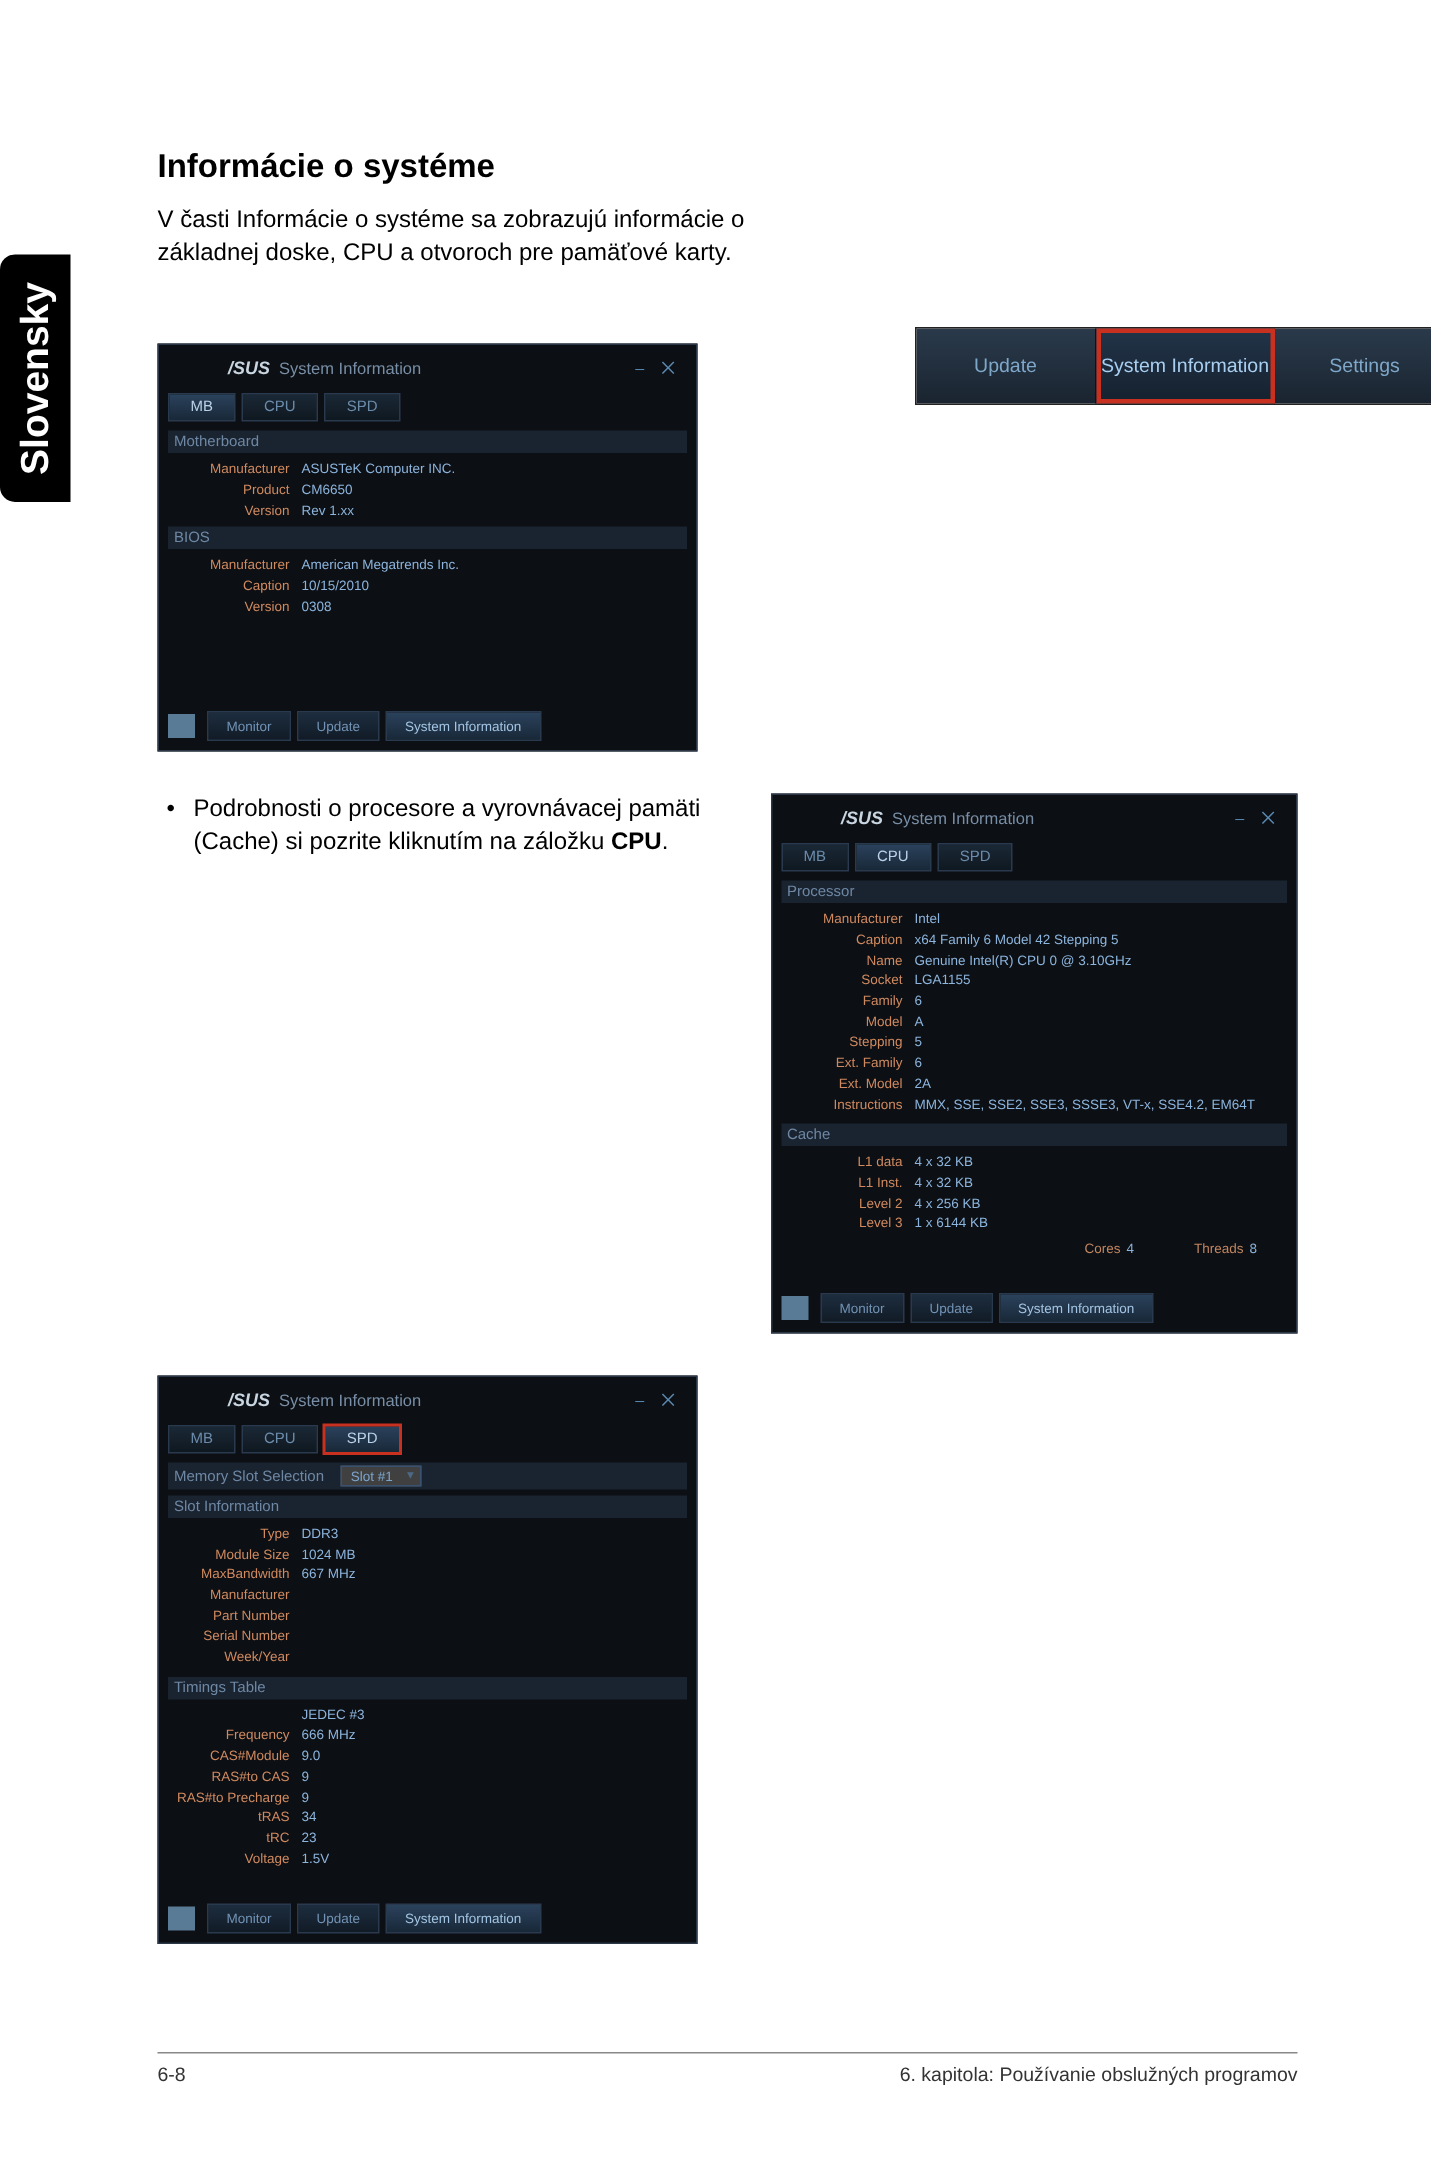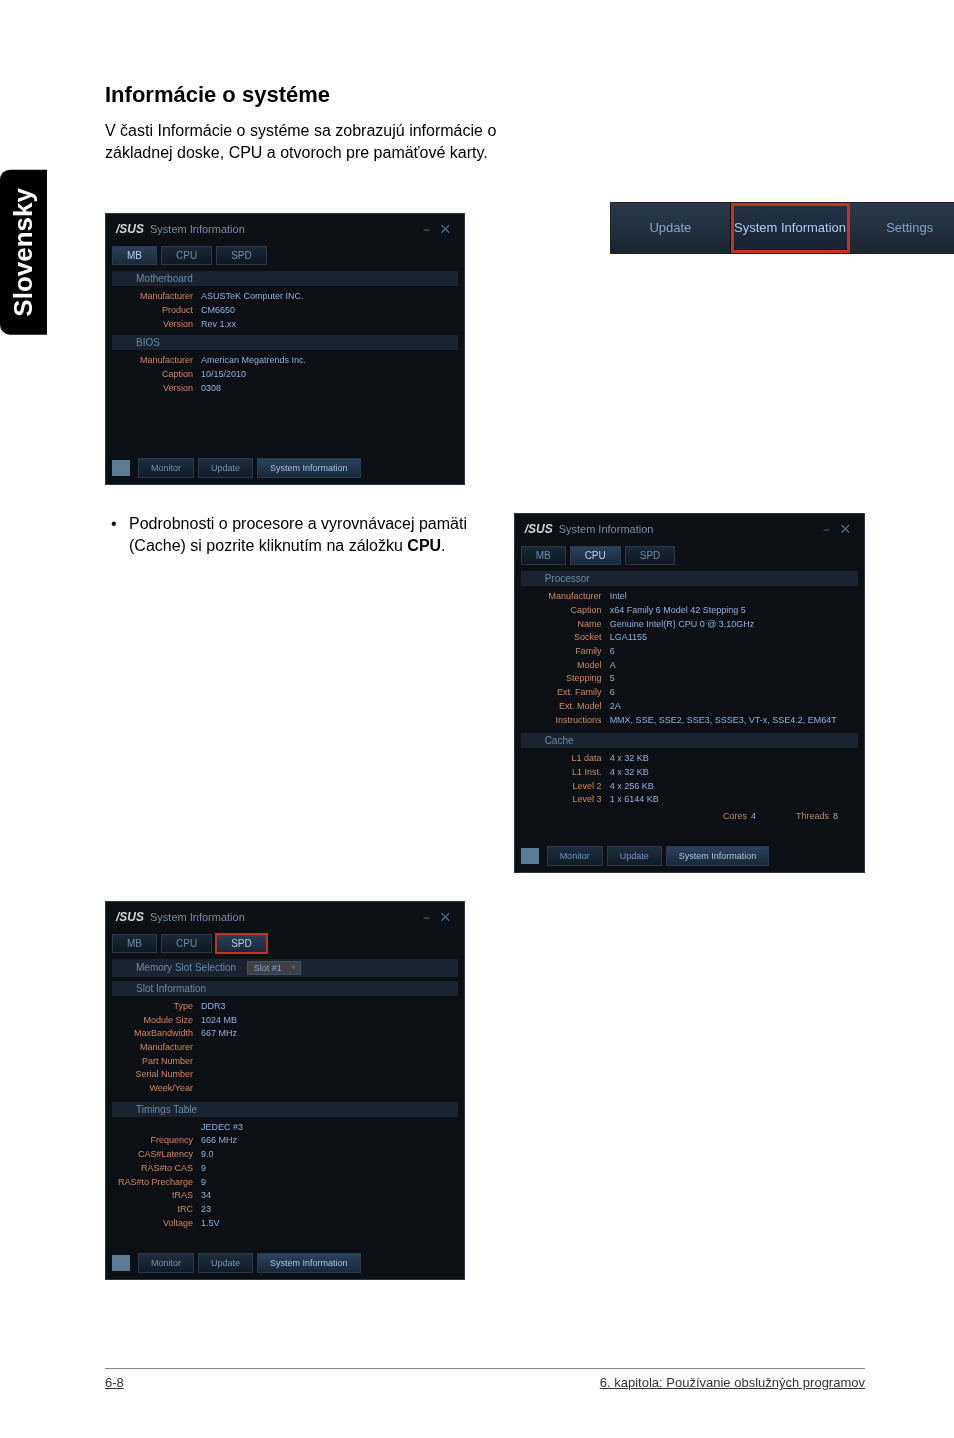--- a/index.html
+++ b/index.html
@@ -21,21 +21,21 @@
       writing-mode: vertical-rl;
       transform: rotate(180deg);
       padding: 18px 8px;
       font-size: 26px;
       font-weight: bold;
       border-radius: 0 10px 10px 0;
     }
     .content {
       position: absolute;
       left: 105px;
-      top: 82px;
+      top: 98px;
       width: 760px;
     }
     h2 {
       font-size: 22px;
       font-weight: bold;
       margin-bottom: 12px;
     }
     .intro {
       width: 400px;
       font-size: 16px;
@@ -97,20 +97,21 @@
       font-size: 10px;
       padding: 6px;
       position: relative;
     }
     .panel .titlebar {
       display: flex;
       align-items: flex-start;
       justify-content: space-between;
       padding: 2px 4px 6px 4px;
       color: #8ea8c0;
+      margin-left: 36px;
     }
     .panel .titlebar .logo {
       font-weight: bold;
       font-style: italic;
       font-size: 12px;
       color: #c9d6e2;
     }
     .panel .titlebar .title {
       font-size: 11px;
       color: #788ea6;
@@ -137,21 +138,21 @@
       background: linear-gradient(#2b425c, #182838);
       color: #b9d0e6;
     }
     .subtabs .stab.red {
       outline: 2px solid #c83020;
       outline-offset: -1px;
     }
     .section-label {
       background: #1a2431;
       color: #6e87a3;
-      padding: 2px 24px;
+      padding: 2px 4px;
       font-size: 10px;
       margin: 4px 0;
     }
     .kv {
       display: flex;
       padding: 1px 4px;
       font-size: 9px;
       line-height: 1.3;
     }
     .kv .k {
@@ -218,21 +219,20 @@
       position: absolute;
       bottom: 48px;
       left: 105px;
       width: 760px;
       border-top: 1px solid #888;
       padding-top: 6px;
       display: flex;
       justify-content: space-between;
       font-size: 13px;
       color: #333;
-      text-decoration: underline;
     }
   </style>
 </head>
 <body>
 
 <div class="side-tab">Slovensky</div>
 
 <div class="content">
   <h2>Informácie o systéme</h2>
   <p class="intro">V časti Informácie o systéme sa zobrazujú informácie o základnej doske, CPU a otvoroch pre pamäťové karty.</p>
@@ -422,21 +422,21 @@
       <div class="section-label" style="margin-top:6px">Timings Table</div>
       <div class="kv">
           <div class="k"></div>
           <div class="v">JEDEC #3</div>
         </div>
       <div class="kv">
           <div class="k">Frequency</div>
           <div class="v">666 MHz</div>
         </div>
       <div class="kv">
-          <div class="k">CAS#Latency</div>
+          <div class="k">CAS#Module</div>
           <div class="v">9.0</div>
         </div>
       <div class="kv">
           <div class="k">RAS#to CAS</div>
           <div class="v">9</div>
         </div>
       <div class="kv">
           <div class="k">RAS#to Precharge</div>
           <div class="v">9</div>
         </div>

